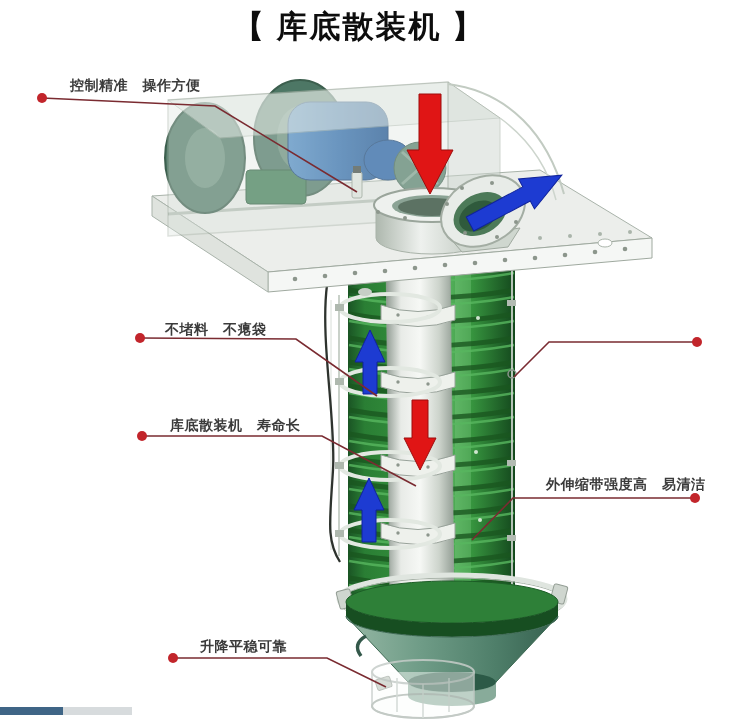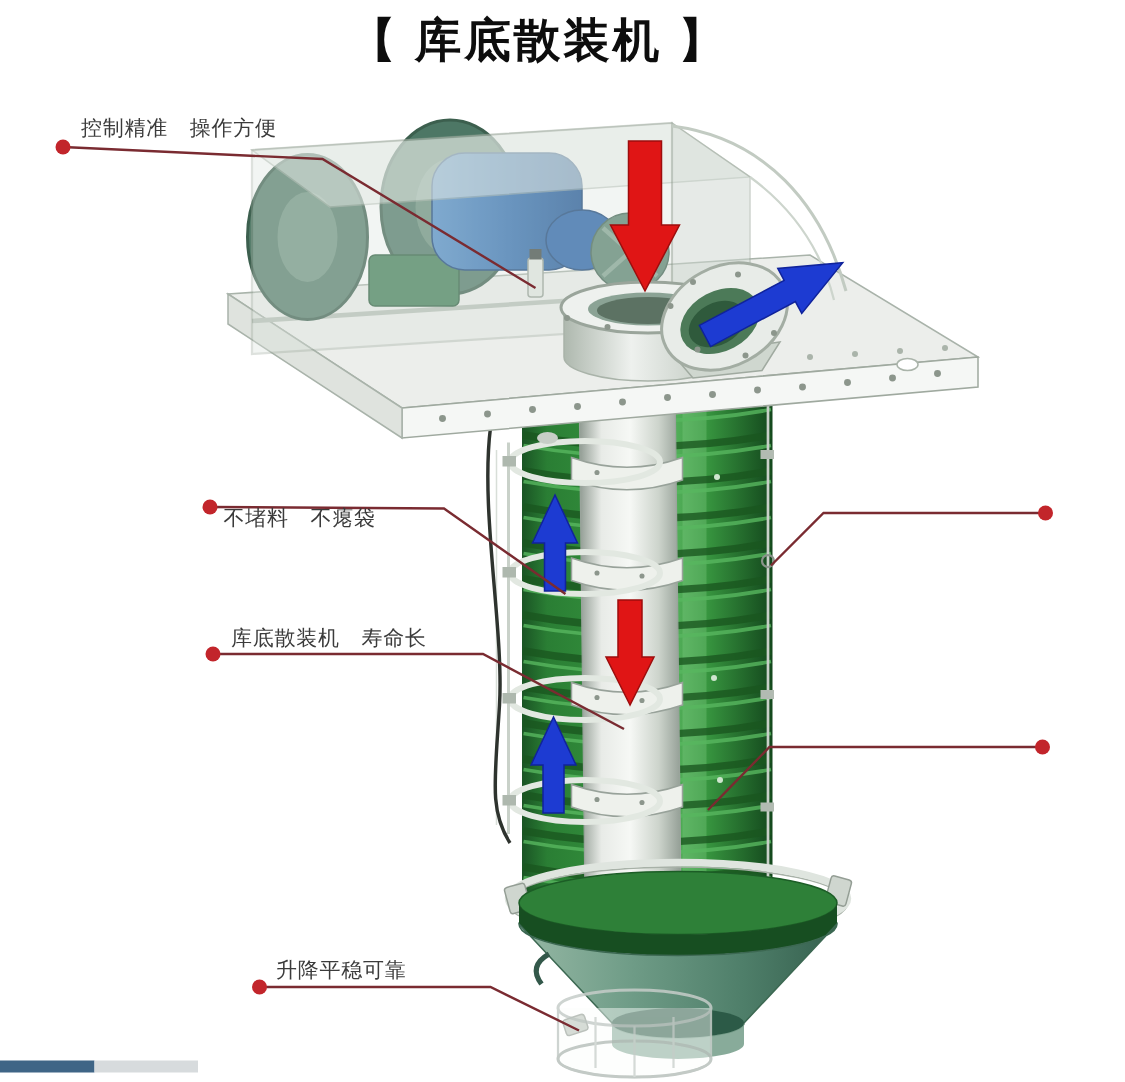--- a/index.html
+++ b/index.html
@@ -9,22 +9,22 @@
     font-family:"Liberation Sans", sans-serif;
   }
   .stage{position:absolute;left:0;top:0;width:750px;height:715px;}
   .page-title{
     position:absolute;left:0;top:6px;width:750px;text-align:center;
     transform:translateX(-16px);
     font-size:31px;font-weight:800;color:#0d0d0d;letter-spacing:2px;
     white-space:pre;
   }
   .callout{
-    position:absolute;font-size:14px;font-weight:400;color:#3b3b3b;
-    letter-spacing:.5px;white-space:pre;line-height:18px;
+    position:absolute;font-size:14px;font-weight:700;color:#3b3b3b;
+    letter-spacing:.5px;white-space:pre;line-height:18px;margin-left:16px;
   }
   svg .ringD{stroke:#19561f;stroke-width:5;fill:none;opacity:.78;}
   svg .ringL{stroke:#58b75f;stroke-width:2.5;fill:none;opacity:.8;}
   svg .clamp{fill:#eef1ec;stroke:#98a29a;stroke-width:1;}
   svg .leader{stroke:#7a2b31;stroke-width:1.6;fill:none;}
   svg .dot{fill:#c2252b;}
   svg .bolt{fill:#8c968c;}
   .scrollbar{position:absolute;left:0;bottom:0;width:750px;height:8px;}
   .scroll-thumb{position:absolute;left:0;top:0;width:63px;height:8px;background:#3f6586;}
   .scroll-track{position:absolute;left:63px;top:0;width:69px;height:8px;background:#d7dbdd;}
@@ -264,21 +264,22 @@
     <circle class="dot" cx="695" cy="498" r="5"></circle>
     <polyline class="leader" points="173,658 327,658 386,687"></polyline>
     <circle class="dot" cx="173" cy="658" r="5"></circle>
   </g>
 </svg>
 
   
   <div class="page-title">【 库底散装机 】</div>
 
   <div class="callout" style="left:54px;top:76px">控制精准　操作方便</div>
-  <div class="callout" style="left:149px;top:336px">不堵料　不瘪袋</div>
+  <div class="callout" style="left:149px;top:320px">不堵料　不瘪袋</div>
   <div class="callout" style="left:154px;top:416px">库底散装机　寿命长</div>
+  <div class="callout" style="left:530px;top:475px">外伸缩带强度高　易清洁</div>
   <div class="callout" style="left:184px;top:637px">升降平稳可靠</div>
 
   <div class="scrollbar">
     <div class="scroll-thumb"></div>
     <div class="scroll-track"></div>
   </div>
 </div>
 
 </body></html>

